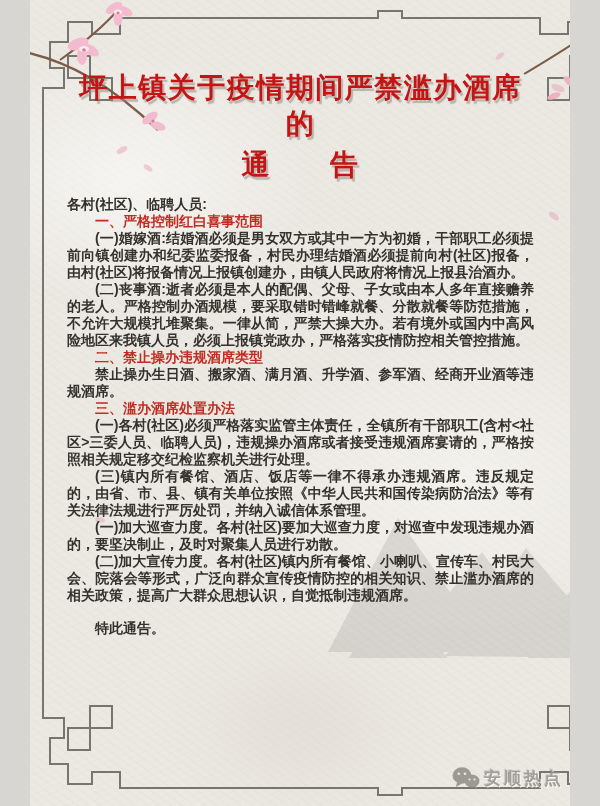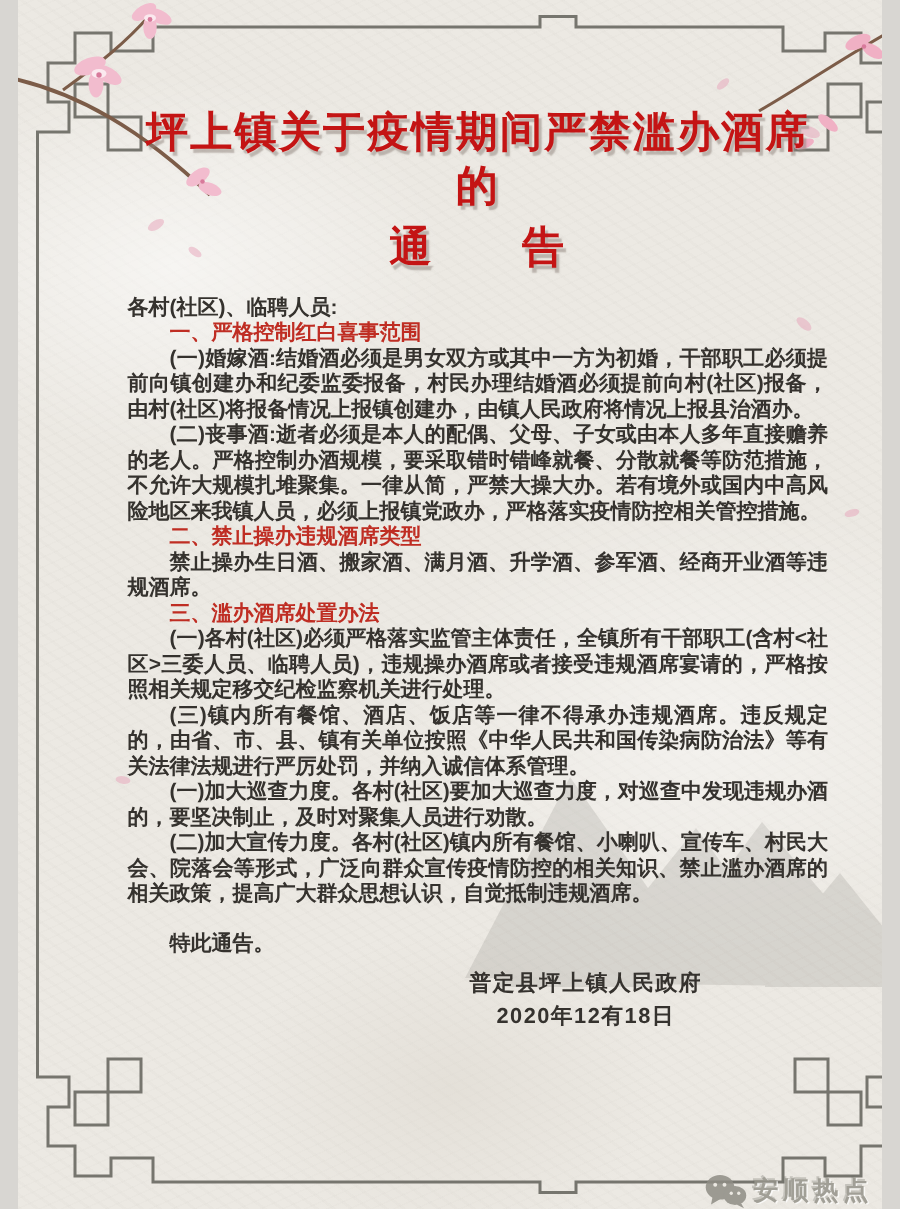--- a/index.html
+++ b/index.html
@@ -9,21 +9,20 @@
     margin:0 auto;
     overflow:hidden;
     background-color:#ece9e3;
     background-image:
       radial-gradient(ellipse 260px 180px at 18% 22%, rgba(255,255,255,.55), transparent 70%),
       radial-gradient(ellipse 300px 220px at 80% 60%, rgba(255,255,255,.4), transparent 70%),
       radial-gradient(ellipse 200px 150px at 50% 90%, rgba(220,215,206,.5), transparent 70%),
       repeating-linear-gradient(37deg, rgba(120,115,105,.025) 0 2px, transparent 2px 7px),
       repeating-linear-gradient(-24deg, rgba(120,115,105,.02) 0 1px, transparent 1px 6px);
     font-family:"Liberation Sans", sans-serif;
-    padding-left:36px;
   }
   .decor{position:absolute;left:0;top:0;z-index:0;pointer-events:none;}
   .content{position:relative;z-index:1;padding:0 36px 0 37px;}
   .title{
     margin:70px 0 0 0;
     text-align:center;
     color:#c41414;
     font-size:28px;
     font-weight:900;
     letter-spacing:1.5px;
@@ -47,22 +46,22 @@
     margin:8px 84px 0 auto;
     width:max-content;
     text-align:center;
     color:#35322e;
     font-size:14.5px;
     font-weight:700;
     line-height:22px;
     letter-spacing:1px;
   }
   .watermark{
-    position:absolute;right:6px;bottom:0;z-index:2;
-    display:flex;gap:4px;
+    position:absolute;right:6px;bottom:16px;z-index:2;
+    display:flex;align-items:center;gap:4px;
     opacity:.85;
   }
   .watermark .wm-label{
     color:#95938a;
     font-size:17px;
     font-weight:800;
     letter-spacing:3px;
     text-shadow:1px 1px 0 rgba(255,255,255,.85), -1px -1px 0 rgba(110,108,100,.35);
   }
 </style>
@@ -165,24 +164,20 @@
 
       <p class="sec-head">三、滥办酒席处置办法</p>
       <p class="para">(一)各村(社区)必须严格落实监管主体责任，全镇所有干部职工(含村&lt;社区&gt;三委人员、临聘人员)，违规操办酒席或者接受违规酒席宴请的，严格按照相关规定移交纪检监察机关进行处理。</p>
       <p class="para">(三)镇内所有餐馆、酒店、饭店等一律不得承办违规酒席。违反规定的，由省、市、县、镇有关单位按照《中华人民共和国传染病防治法》等有关法律法规进行严厉处罚，并纳入诚信体系管理。</p>
 
       <p class="para">(一)加大巡查力度。各村(社区)要加大巡查力度，对巡查中发现违规办酒的，要坚决制止，及时对聚集人员进行劝散。</p>
       <p class="para">(二)加大宣传力度。各村(社区)镇内所有餐馆、小喇叭、宣传车、村民大会、院落会等形式，广泛向群众宣传疫情防控的相关知识、禁止滥办酒席的相关政策，提高广大群众思想认识，自觉抵制违规酒席。</p>
 
       <p class="closing">特此通告。</p>
 
-      <div class="signature">
-        <div>普定县坪上镇人民政府</div>
-        <div>2020年12有18日</div>
-      </div>
     </div>
   </div>
 
   <div class="watermark">
     <svg width="28" height="24" viewBox="0 0 28 24">
       <g fill="#8f8d85">
         <ellipse cx="10" cy="9.5" rx="9.5" ry="8.2"></ellipse>
         <path d="M5 16 L4 21 L10 17.5 Z"></path>
         <ellipse cx="20" cy="15" rx="7.5" ry="6.4"></ellipse>
         <path d="M24 20 L26 23.5 L21 21 Z"></path>

